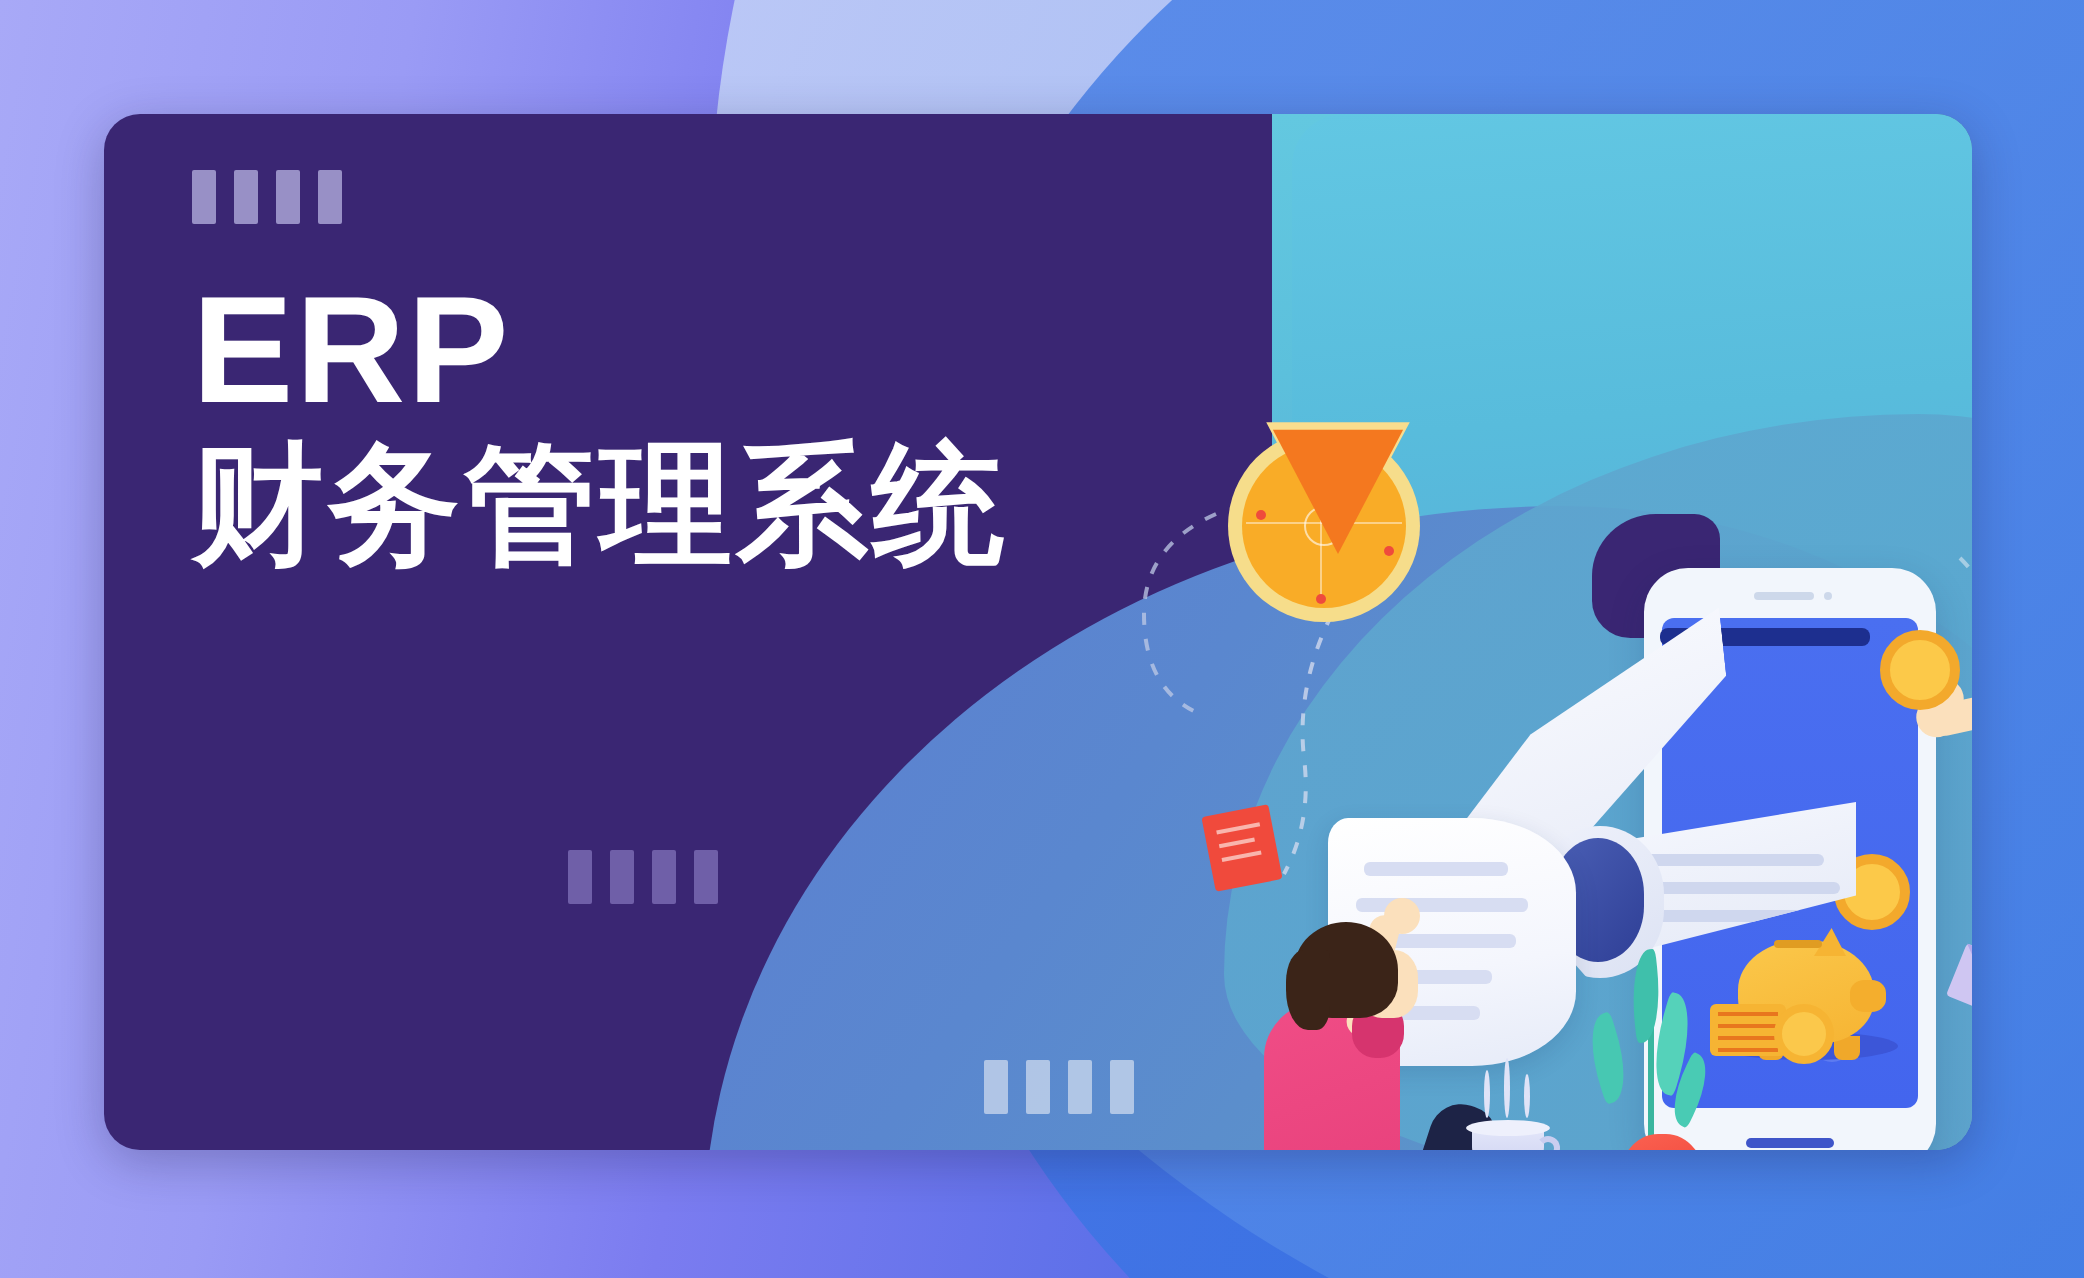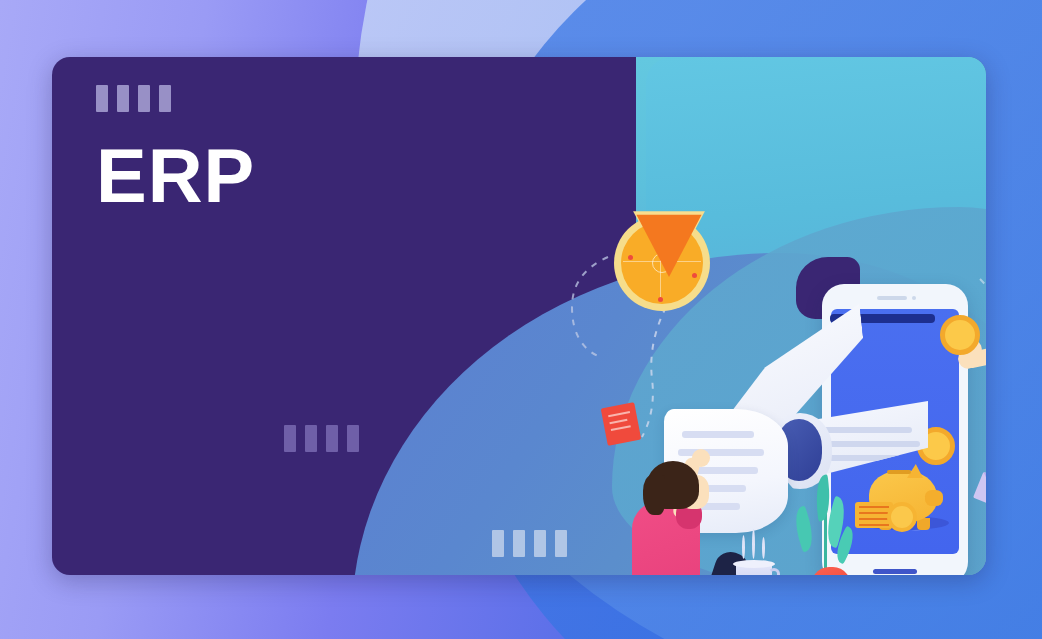--- a/index.html
+++ b/index.html
@@ -277,20 +277,21 @@
   <div class="blue-blob2"></div>
 
   <div id="text-block">
     <div class="dash-row" id="dashes-top">
       <span class="dash"></span>
       <span class="dash"></span>
       <span class="dash"></span>
       <span class="dash"></span>
     </div>
     <div id="title-en">ERP</div>
+    <div class="title-cn" id="title-cn-1">财务管理系统</div>
   </div>
 
   <div class="dash-row" id="dashes-mid">
     <span class="dash"></span>
     <span class="dash"></span>
     <span class="dash"></span>
     <span class="dash"></span>
   </div>
 
   <div class="dash-row" id="dashes-bot">

